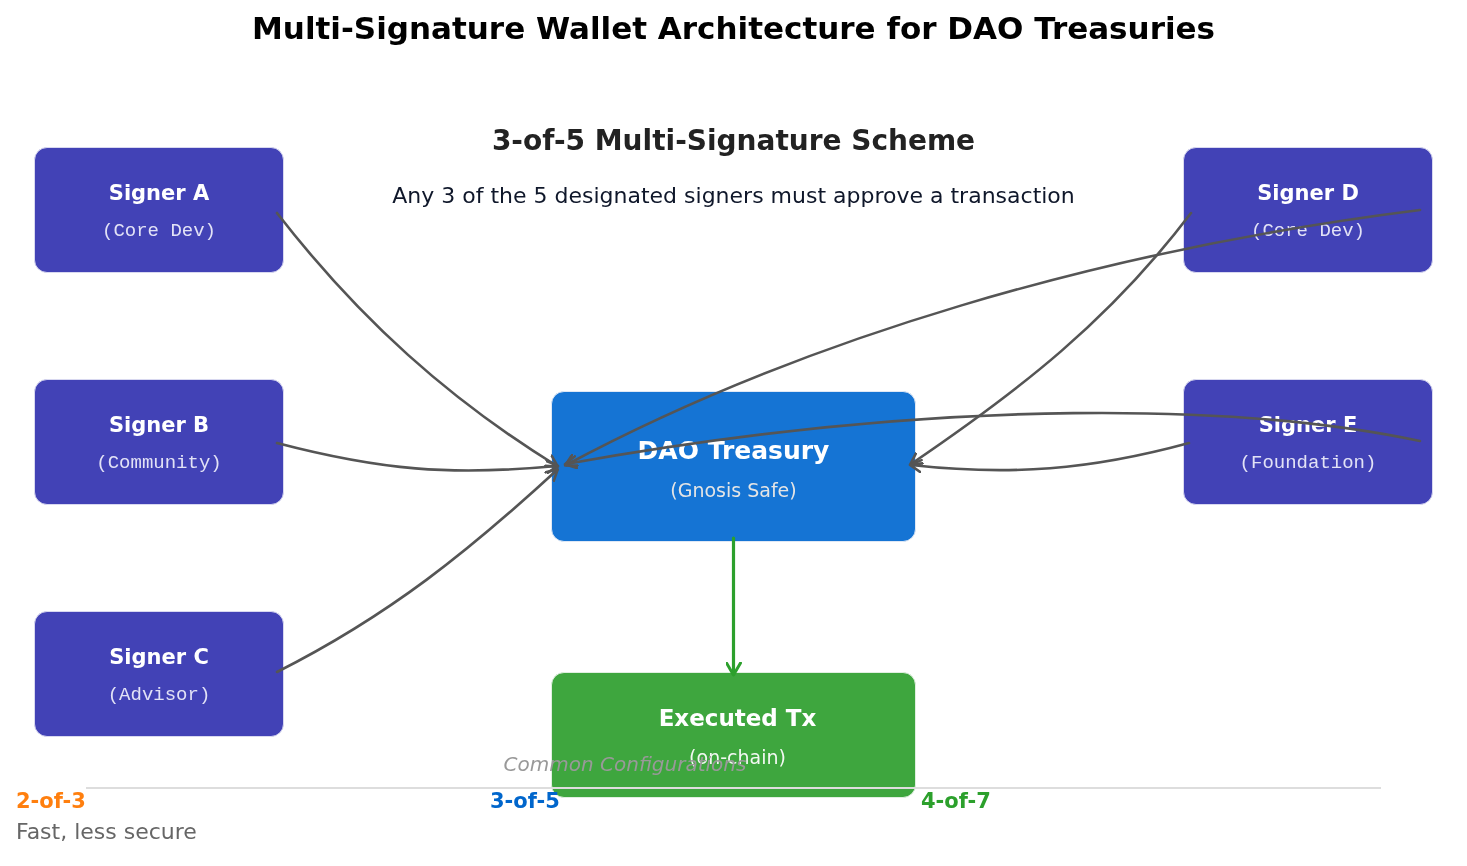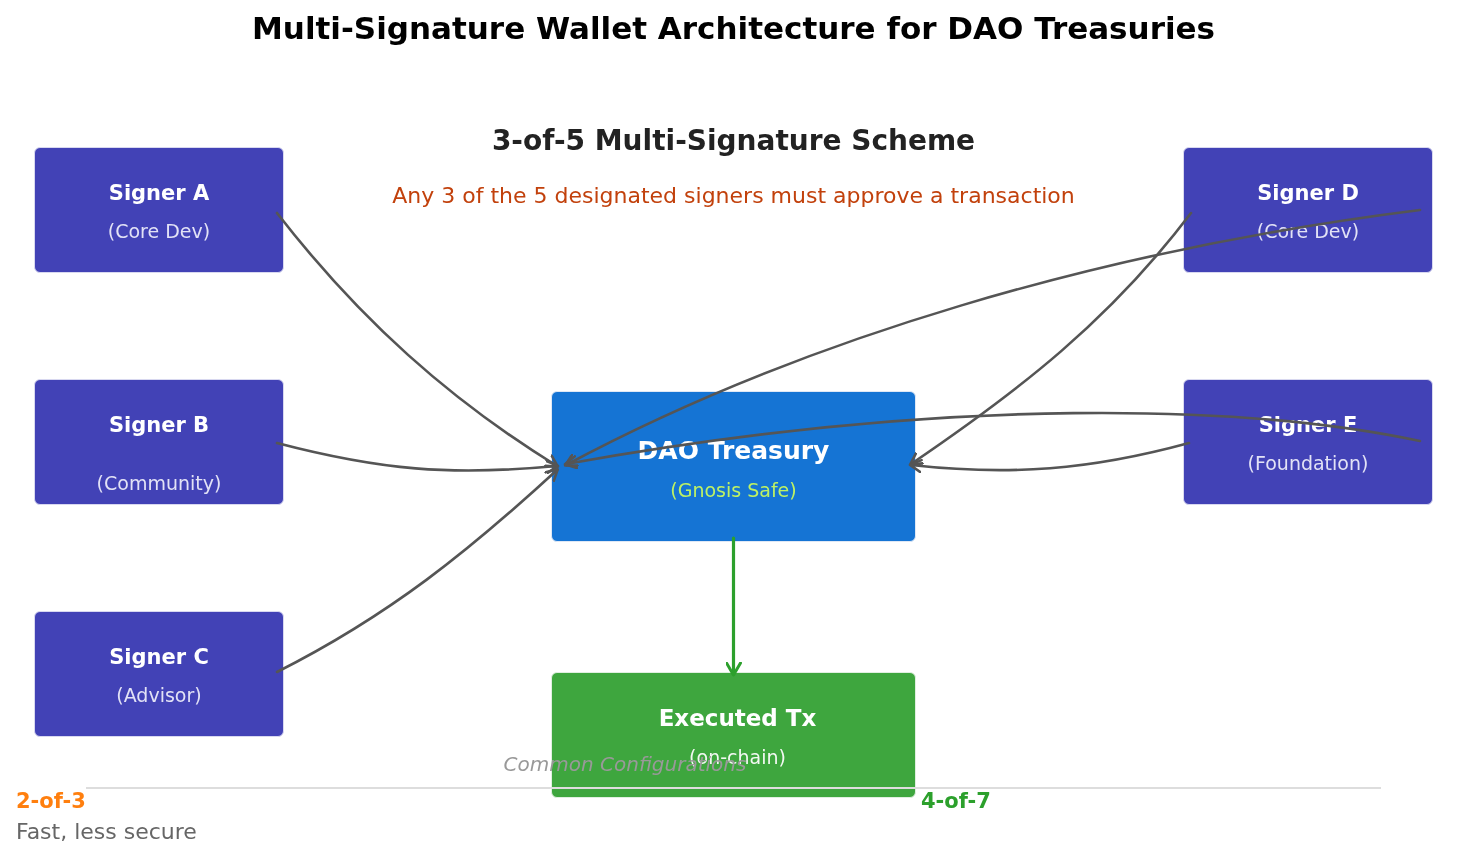--- a/index.html
+++ b/index.html
@@ -4,31 +4,31 @@
 <style>
   html, body { margin: 0; padding: 0; background: #ffffff; }
   body { width: 1467px; height: 866px; position: relative; overflow: hidden;
          font-family: "DejaVu Sans", sans-serif; }
   .abs { position: absolute; }
   .title { left: 0; width: 1467px; top: 10px; text-align: center;
            font-size: 31px; font-weight: bold; color: #000; }
   .subtitle { left: 0; width: 1467px; top: 124px; text-align: center;
               font-size: 28px; font-weight: bold; color: #222; }
   .desc { left: 0; width: 1467px; top: 183px; text-align: center;
-          font-size: 22px; color: #c2410c; }
-  .node { position: absolute; border-radius: 6px; box-sizing: border-box;
+          font-size: 22px; color: #0f172a; }
+  .node { position: absolute; border-radius: 13px; box-sizing: border-box;
           display: flex; flex-direction: column; align-items: center; color: #fff; }
   .signer { width: 250px; height: 126px; background: #4242b6;
             border: 1px solid #d8d8f0; }
   .signer .name { font-size: 21px; font-weight: bold; margin-top: 33px; }
-  .signer .role { font-size: 19px; color: #e2e2f6; margin-top: 15px; }
+  .signer .role { font-size: 19px; color: #e2e2f6; margin-top: 15px; font-family: Liberation Mono, monospace; }
   .treasury { left: 551px; top: 391px; width: 365px; height: 151px;
               background: #1574d4; border: 1px solid #dfe8f5; }
   .treasury .name { font-size: 25px; font-weight: bold; margin-top: 44px; }
-  .treasury .role { font-size: 19px; color: #bef264; margin-top: 14px; }
+  .treasury .role { font-size: 19px; color: #e5e5e5; margin-top: 14px; }
   .exec { left: 551px; top: 672px; width: 365px; height: 126px;
           background: #3ea63e; border: 1px solid #e0efe0; padding-left: 8px; }
   .exec .name { font-size: 23px; font-weight: bold; margin-top: 32px; }
   .exec .role { font-size: 19px; color: #f2f8f2; margin-top: 15px; }
   svg#arrows { position: absolute; left: 0; top: 0; width: 1467px; height: 866px;
                pointer-events: none; }
   .divider { left: 86px; top: 787px; width: 1295px; height: 2px; background: #dddddd; }
   .common { left: 0; width: 1250px; top: 752px; text-align: center;
             font-size: 20px; font-style: italic; color: #999; }
   .cfg { position: absolute; text-align: left; width: 300px; }
@@ -37,21 +37,21 @@
 </style>
 </head>
 <body>
 
 <div class="abs title">Multi-Signature Wallet Architecture for DAO Treasuries</div>
 
 <div class="node signer" style="left:34px; top:147px;">
   <div class="name">Signer A</div>
   <div class="role">(Core Dev)</div>
 </div>
-<div class="node signer" style="left:34px; top:379px;gap:20px;">
+<div class="node signer" style="left:34px; top:379px;">
   <div class="name">Signer B</div>
   <div class="role">(Community)</div>
 </div>
 <div class="node signer" style="left:34px; top:611px;">
   <div class="name">Signer C</div>
   <div class="role">(Advisor)</div>
 </div>
 
 <div class="node signer" style="left:1183px; top:147px;">
   <div class="name">Signer D</div>
@@ -97,16 +97,17 @@
 </svg>
 
 <div class="abs divider"></div>
 <div class="abs common">Common Configurations</div>
 
 <div class="cfg" style="left:16px; top:789px;">
   <div class="k" style="color:#ff7f0e;">2-of-3</div>
   <div class="v">Fast, less secure</div>
 </div>
 <div class="cfg" style="left:490px; top:789px;">
+  <div class="k" style="color:#0066cc;">3-of-5</div>
 </div>
 <div class="cfg" style="left:921px; top:789px;">
   <div class="k" style="color:#2ca02c;">4-of-7</div>
 </div>
 
 </body></html>

